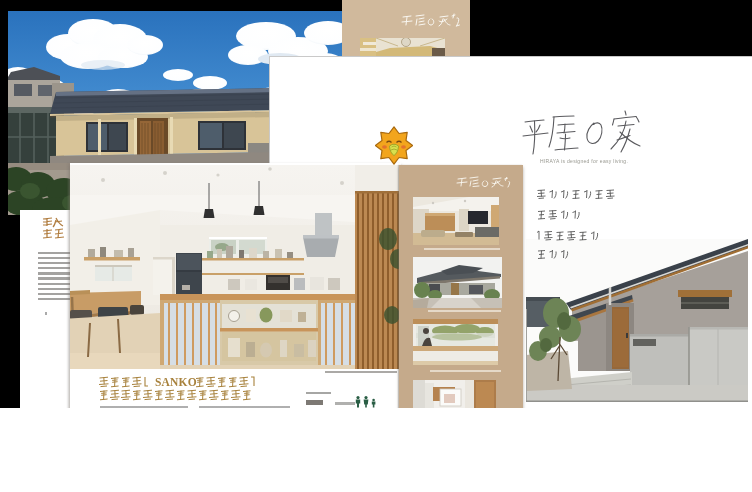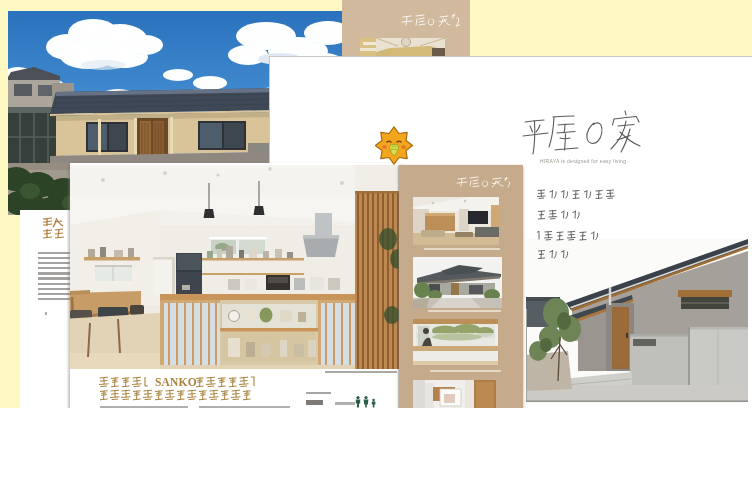--- a/index.html
+++ b/index.html
@@ -1,15 +1,15 @@
 <!DOCTYPE html>
 <html><head><meta charset="utf-8">
 <style>
 html,body{margin:0;padding:0;background:#fff;}
-#stage{position:relative;width:752px;height:408px;overflow:hidden;background:#fef9c3;
+#stage{position:relative;width:752px;height:408px;overflow:hidden;background:#000000;
   font-family:"Liberation Sans",sans-serif;}
 #stage *{box-sizing:border-box;}
 .abs{position:absolute;}
 .txtstripe{background:repeating-linear-gradient(to bottom,rgba(110,110,110,.55) 0px,rgba(110,110,110,.55) 2.8px,transparent 2.8px,transparent 6.4px);}
 .txtstripeA{background:repeating-linear-gradient(to bottom,rgba(115,113,110,.65) 0px,rgba(115,113,110,.65) 2.2px,transparent 2.2px,transparent 5.1px);}
 .cap{background:rgba(150,148,144,.8);height:2px;}
 </style></head>
 <body>
 <div id="stage">
 

